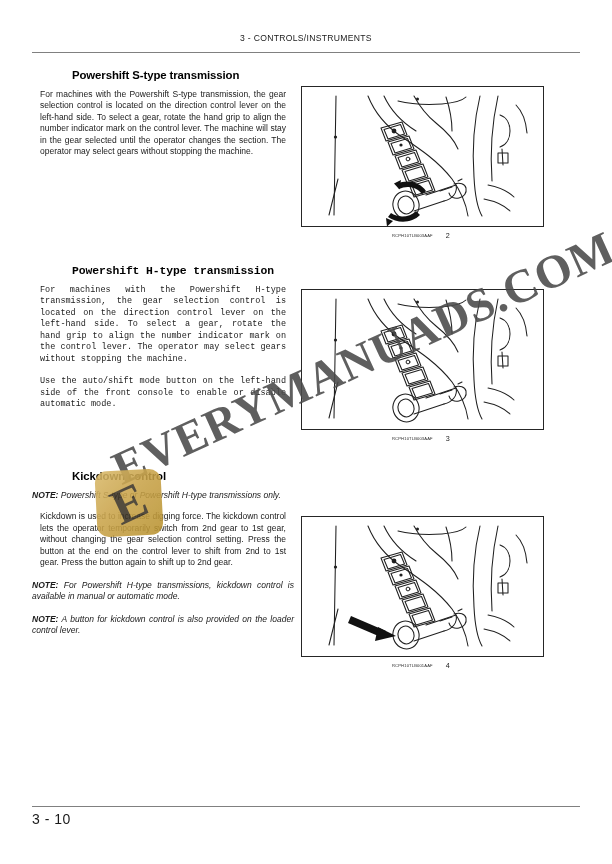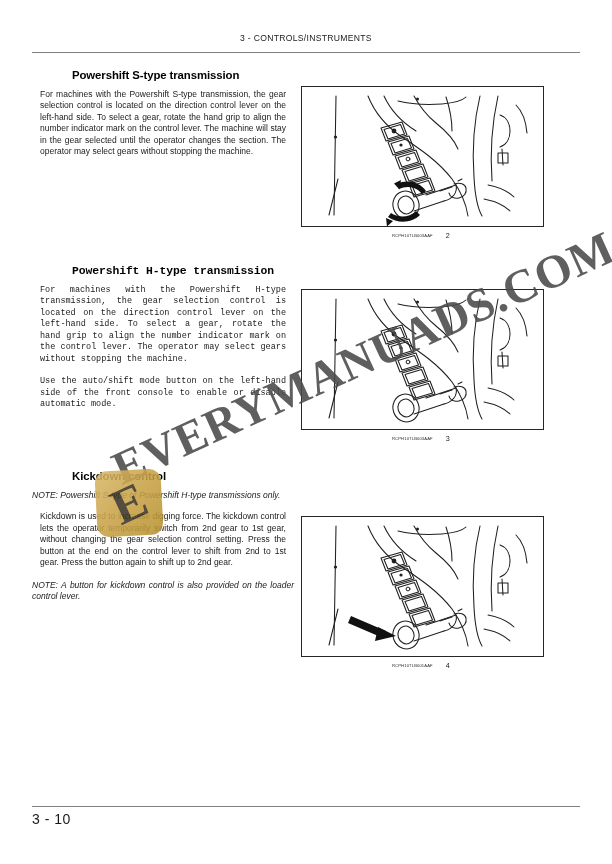--- a/index.html
+++ b/index.html
@@ -88,21 +88,21 @@
   p.note {
     margin: 0;
     font-size: 8.5px;
     line-height: 11.45px;
     text-align: justify;
     font-style: italic;
     color: #1a1a1a;
   }
   p.note b {
     font-style: italic;
-    font-weight: normal;
+    font-weight: bold;
   }
 
   
   .figure {
     position: absolute;
     left: 301px;
     width: 243px;
   }
   .figure-box {
     width: 241px;
@@ -195,20 +195,21 @@
   <div class="col-left" style="top:265px;font-family:Liberation Mono, monospace;">
     <h2 class="sec-title">Powershift H-type transmission</h2>
     <p class="body" style="margin-top:8px;">For machines with the Powershift H-type transmission, the gear selection control is located on the direction control lever on the left-hand side.  To select a gear, rotate the hand grip to align the number indicator mark on the control lever. The operator may select gears without stopping the machine.</p>
     <p class="body" style="margin-top:11px;">Use the auto/shift mode button on the left-hand side of the front console to enable or disable automatic mode.</p>
   </div>
 
   <div class="col-left" style="top:470px;">
     <h2 class="sec-title">Kickdown control</h2>
     <p class="note" style="margin-top:8px;"><b>NOTE:</b><span> Powershift S-type or Powershift H-type transmissions only.</span></p>
     <p class="body" style="margin-top:10px;">Kickdown is used to increase digging force.  The kickdown control lets the operator temporarily switch from 2nd gear to 1st gear, without changing the gear selection control setting. Press the button at the end on the control lever to shift from 2nd to 1st gear. Press the button again to shift up to 2nd gear.</p>
+    <p class="note" style="margin-top:11px;"><b>NOTE:</b><span> For Powershift H-type transmissions, kickdown control is available in manual or automatic mode.</span></p>
     <p class="note" style="margin-top:11px;"><b>NOTE:</b><span> A button for kickdown control is also provided on the loader control lever.</span></p>
   </div>
 
   <div class="figure" style="top:86px;">
     <div class="figure-box">
       <svg width="241" height="139" viewBox="0 0 241 139">
         <g fill="none" stroke="#1f1f1f" stroke-width="1.05" stroke-linecap="round" stroke-linejoin="round">
 
           <path d="M34 9 L32 128"></path>
           <path d="M36 92 L27 128"></path>

